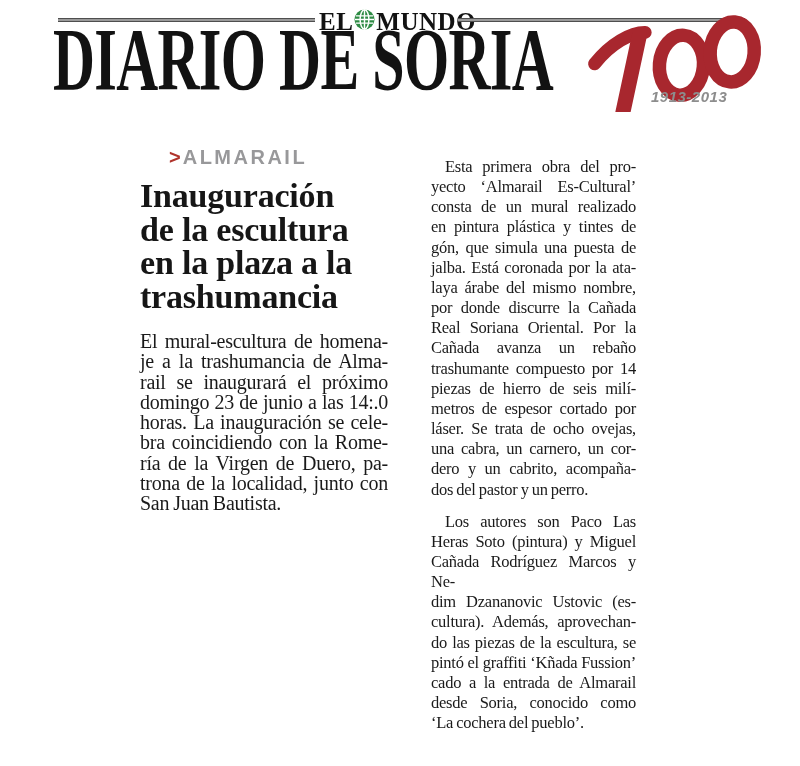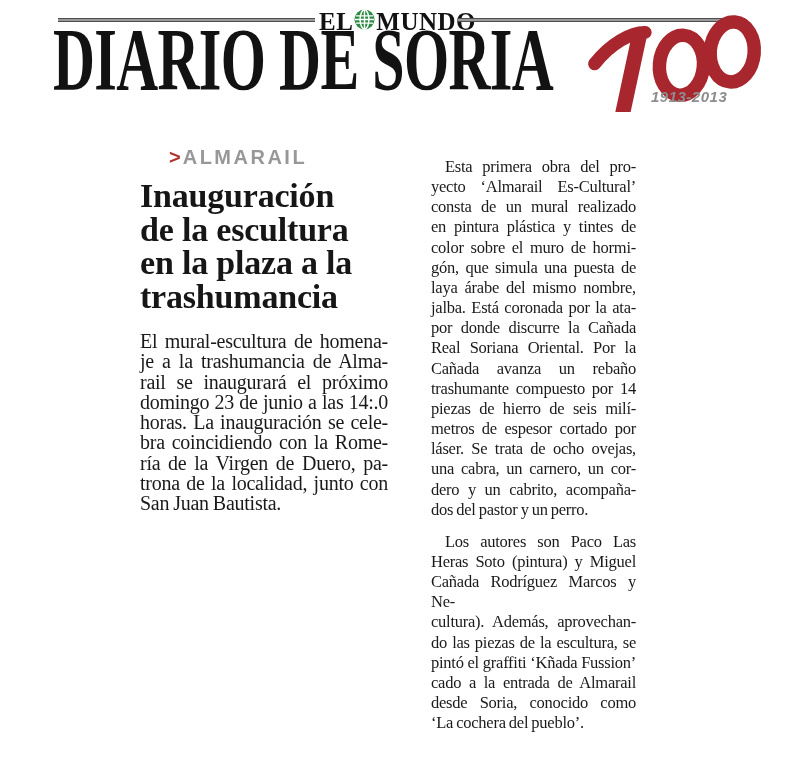--- a/index.html
+++ b/index.html
@@ -109,39 +109,39 @@
       <div class="tline">trona de la localidad, junto con</div>
       <div class="tline">San Juan Bautista.</div>
     </div>
 
   <div class="col-right">
     <div class="para bodytext">
         <div class="tline first-line">Esta primera obra del pro-</div>
         <div class="tline">yecto ‘Almarail Es-Cultural’</div>
         <div class="tline">consta de un mural realizado</div>
         <div class="tline">en pintura plástica y tintes de</div>
-        <div class="tline">color sobre el muro de hormi-</div>
         <div class="tline">gón, que simula una puesta de</div>
+        <div class="tline">jalba. Está coronada por la ata-</div>
         <div class="tline">laya árabe del mismo nombre,</div>
-        <div class="tline">jalba. Está coronada por la ata-</div>
         <div class="tline">por donde discurre la Cañada</div>
         <div class="tline">Real Soriana Oriental. Por la</div>
         <div class="tline">Cañada avanza un rebaño</div>
         <div class="tline">trashumante compuesto por 14</div>
         <div class="tline">piezas de hierro de seis milí-</div>
         <div class="tline">metros de espesor cortado por</div>
         <div class="tline">láser. Se trata de ocho ovejas,</div>
         <div class="tline">una cabra, un carnero, un cor-</div>
         <div class="tline">dero y un cabrito, acompaña-</div>
         <div class="tline">dos del pastor y un perro.</div>
       </div>
     <div class="para bodytext">
         <div class="tline first-line">Los autores son Paco Las</div>
         <div class="tline">Heras Soto (pintura) y Miguel</div>
         <div class="tline">Cañada Rodríguez Marcos y Ne-</div>
+        <div class="tline">dim Dzananovic Ustovic (es-</div>
         <div class="tline">cultura). Además, aprovechan-</div>
         <div class="tline">do las piezas de la escultura, se</div>
         <div class="tline">pintó el graffiti ‘Kñada Fussion’</div>
         <div class="tline">cado a la entrada de Almarail</div>
         <div class="tline">desde Soria, conocido como</div>
         <div class="tline">‘La cochera del pueblo’.</div>
       </div>
   </div>
 
 </div>

